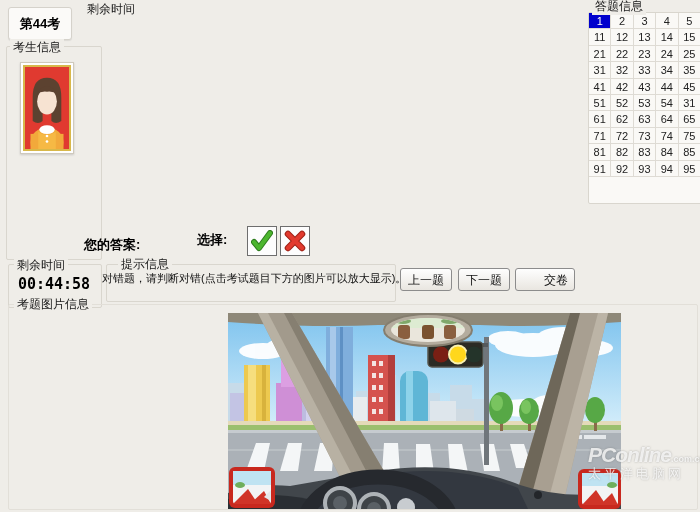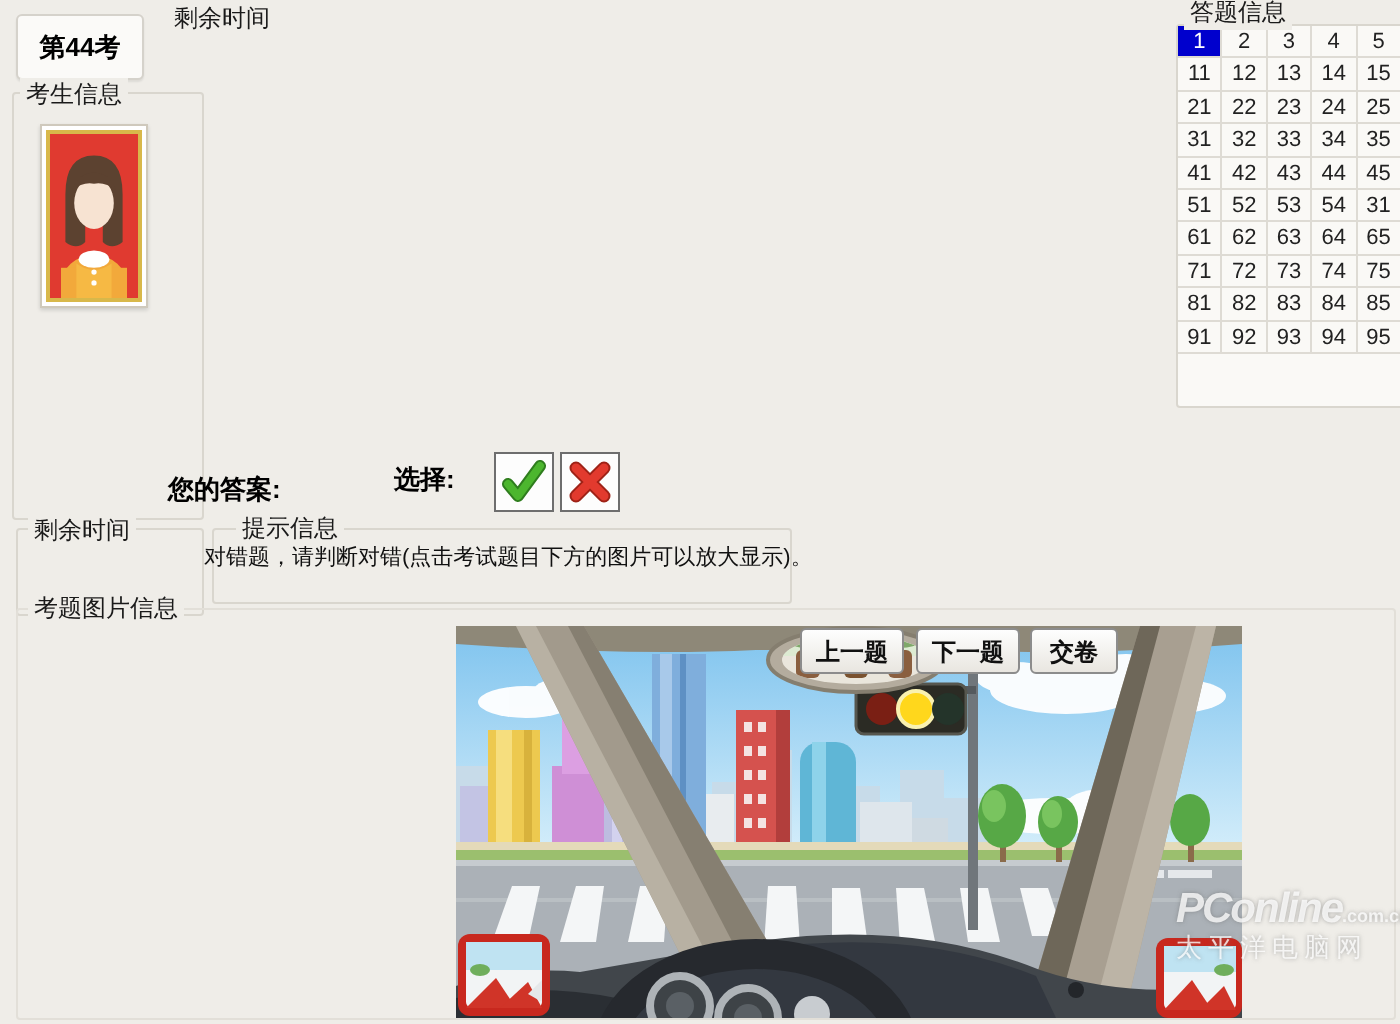--- a/index.html
+++ b/index.html
@@ -43,25 +43,25 @@
   #timer-value{position:absolute;left:8px;top:275px;width:92px;text-align:center;
     font-family:"DejaVu Sans Mono",monospace;font-size:15px;font-weight:bold;color:#000;z-index:2;}
 
   
   #hint-box{left:106px;top:264px;width:288px;height:36px;}
   #hint-label{left:118px;top:256px;}
   #hint-text{position:absolute;left:102px;top:271px;width:300px;font-size:11px;color:#111;z-index:2;white-space:nowrap;}
 
   
   .nav-btn{position:absolute;top:268px;height:23px;background:linear-gradient(#FEFEFE,#E9E6E0);
-    border:1px solid #8C8C8C;border-radius:3px;font-size:12px;font-weight:bold;color:#111;
-    font-family:"Liberation Sans",sans-serif;text-align:center;line-height:21px;cursor:pointer;z-index:4;margin-top:46px;}
+    border:1px solid #8C8C8C;border-radius:3px;font-size:12px;font-weight:normal;color:#111;
+    font-family:"Liberation Sans",sans-serif;text-align:center;line-height:21px;cursor:pointer;z-index:4;}
   #prev-btn{left:400px;width:52px;}
   #next-btn{left:458px;width:52px;}
-  #submit-btn{left:515px;width:44px;}
+  #submit-btn{left:515px;width:60px;text-align:right;}
 
   
   #grid-label{left:592px;top:-2px;}
   #grid-box{left:588px;top:12px;width:113px;height:190px;background:#FAF9F6;}
   #answer-grid{display:grid;grid-template-columns:repeat(5,22.4px);grid-auto-rows:16.4px;}
   .grid-cell{font-size:11px;color:#222;text-align:center;line-height:16px;
     border-right:1px solid #DEDBD4;border-bottom:1px solid #DEDBD4;box-sizing:border-box;cursor:pointer;}
   .grid-cell.selected{background:#0000CD;color:#fff;}
 
   
@@ -114,20 +114,21 @@
   </div>
   <div class="ans-btn" id="cross-btn">
     <svg width="22" height="22" viewBox="0 0 22 22">
       <path d="M4,4 L18,18 M18,4 L4,18" fill="none" stroke="#9E2217" stroke-width="6.5" stroke-linecap="round"></path>
       <path d="M4,4 L18,18 M18,4 L4,18" fill="none" stroke="#E23A2E" stroke-width="4.5" stroke-linecap="round"></path>
     </svg>
   </div>
 
   <span class="group-label" id="timer-label">剩余时间</span>
   <div class="groupbox" id="timer-box"></div>
+  <div id="timer-value">00:44:58</div>
 
   <span class="group-label" id="hint-label">提示信息</span>
   <div class="groupbox" id="hint-box"></div>
   <div id="hint-text">对错题，请判断对错(点击考试题目下方的图片可以放大显示)。</div>
 
   <button class="nav-btn" id="prev-btn">上一题</button>
   <button class="nav-btn" id="next-btn">下一题</button>
   <button class="nav-btn" id="submit-btn">交卷</button>
 
   <span class="group-label" id="grid-label">答题信息</span>

